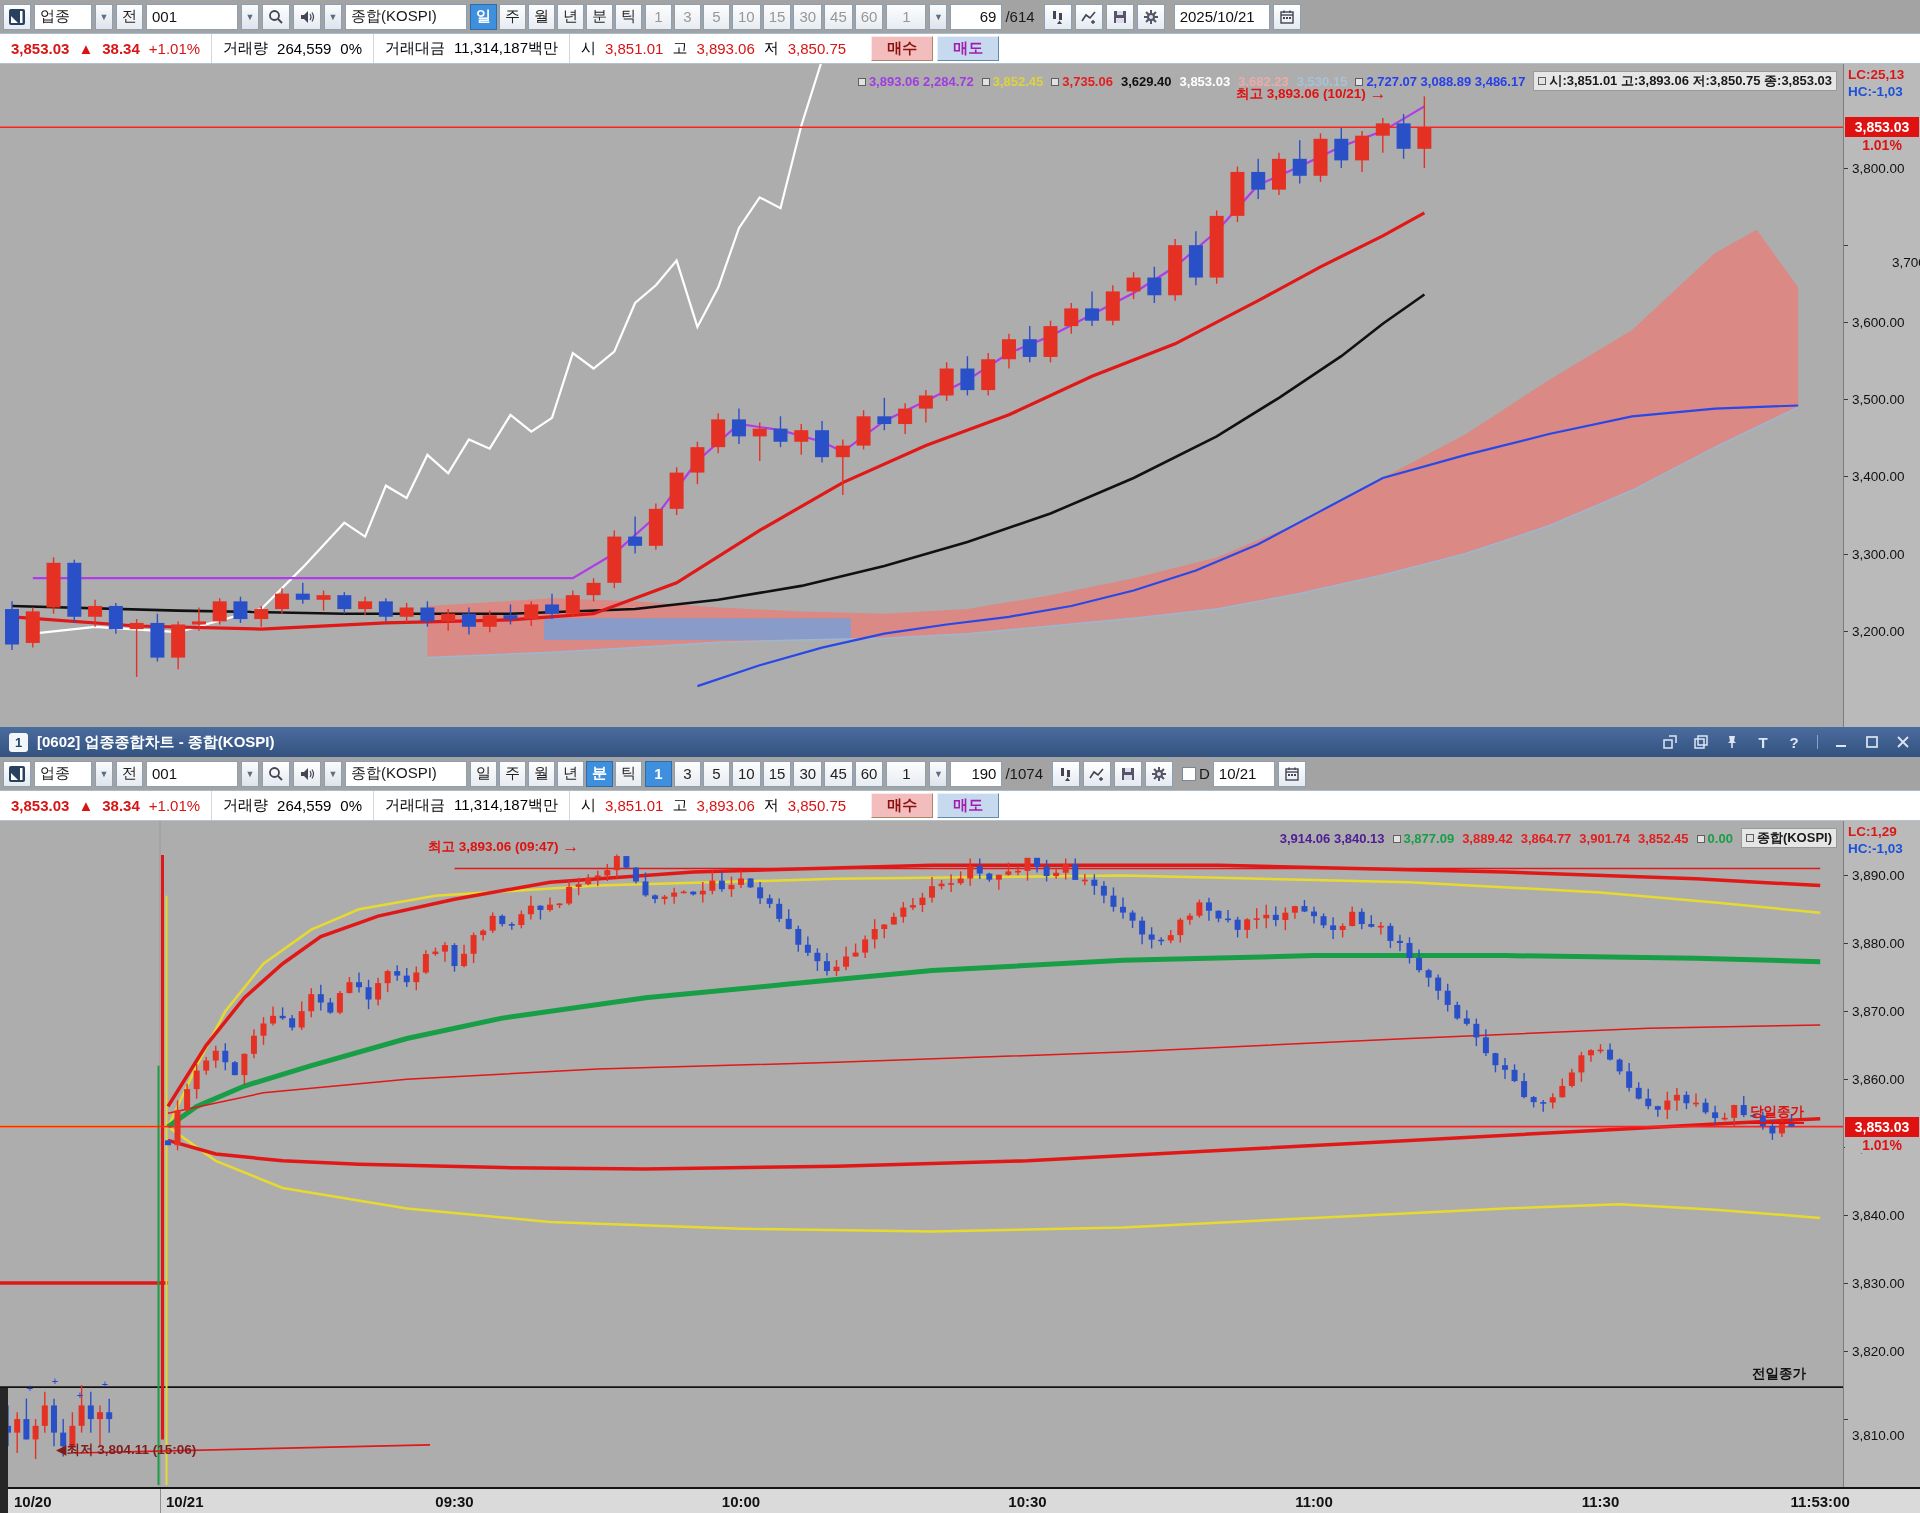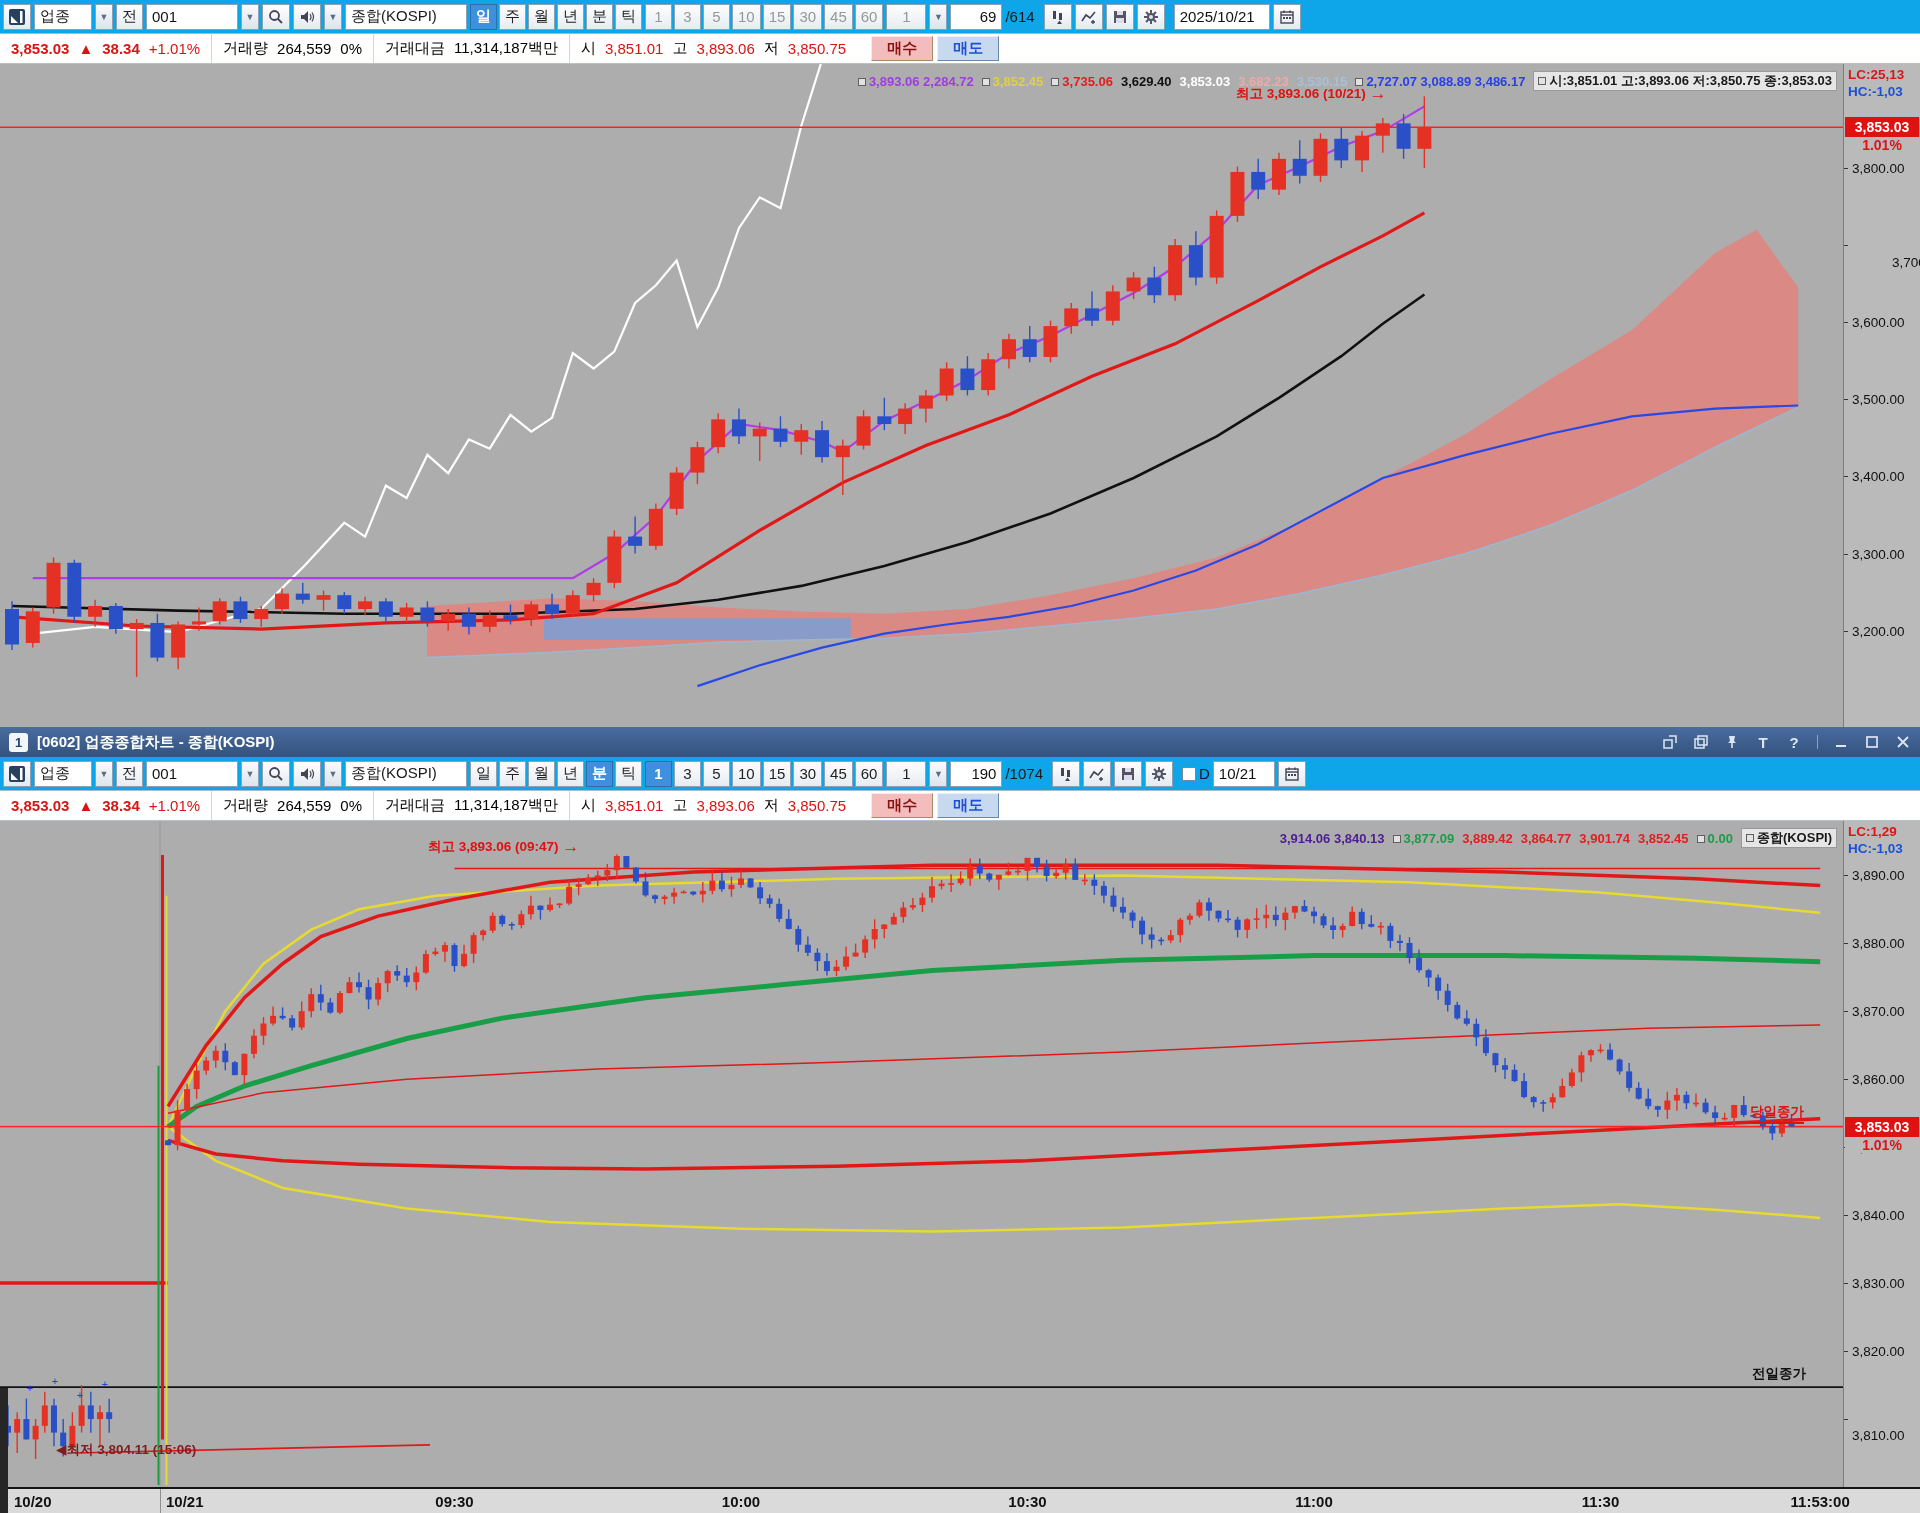--- a/index.html
+++ b/index.html
@@ -1,35 +1,35 @@
 <!DOCTYPE html>
 <html><head>
 <meta charset="utf-8">
 <style>
 *{margin:0;padding:0;box-sizing:border-box}
 html,body{width:1920px;height:1513px;overflow:hidden}
 body{font-family:"Liberation Sans","DejaVu Sans",sans-serif;background:#d9e6f2}
 #app{position:relative;width:1920px;height:1513px;background:#d9e6f2;overflow:hidden}
 
-.tb{display:flex;align-items:center;gap:3px;height:34px;padding:0 3px;background:#0ea5e9;border-bottom:1px solid #a8bccc;font-size:15px;color:#1a1a1a;white-space:nowrap}
+.tb{display:flex;align-items:center;gap:3px;height:34px;padding:0 3px;background:#a3a3a3;border-bottom:1px solid #a8bccc;font-size:15px;color:#1a1a1a;white-space:nowrap}
 .ibtn{width:28px;height:26px;border:1px solid #8ba0b5;background:linear-gradient(#ffffff,#e4eaf1);display:inline-flex;align-items:center;justify-content:center;flex:none}
 .btn{min-width:27px;height:26px;border:1px solid #8ba0b5;background:linear-gradient(#fdfdfd,#e7ecf2);padding:0 5px;display:inline-flex;align-items:center;justify-content:center;color:#222;flex:none}
 .btn.sel{background:#3f8fdf;color:#fff;border-color:#2e6da8;font-weight:bold}
 .btn.dim{color:#979797}
 .fld{height:26px;background:#fff;border:1px solid #8ba0b5;padding:0 5px;display:inline-flex;align-items:center;flex:none}
 .drop{width:18px;height:26px;border:1px solid #8ba0b5;background:linear-gradient(#fafbfc,#dde4ec);color:#5a6e84;font-size:9px;display:inline-flex;align-items:center;justify-content:center;flex:none}
 input.tx{height:26px;border:1px solid #8ba0b5;padding:0 5px;font:inherit;background:#fff;color:#111}
 .grp{display:inline-flex;gap:2px;flex:none}
 .chk{width:14px;height:14px;background:#fff;border:1px solid #76889c;display:inline-block;flex:none}
 
 .qr{display:flex;align-items:center;height:30px;background:#ffffff;font-size:15px;border-bottom:1px solid #b4c1ce;white-space:nowrap}
 .qseg{display:inline-flex;align-items:center;gap:9px;padding:0 11px;height:100%;border-right:1px solid #d6d6d6}
 .red{color:#d81414}.b{font-weight:bold}
 .buybtn{height:25px;padding:0 15px;margin-left:14px;background:#f3bdbd;color:#8c1010;border:1px solid;border-color:#fde7e7 #a86 #a86 #fde7e7;font-weight:bold;font-size:15px}
-.sellbtn{height:25px;padding:0 15px;margin-left:4px;background:#c6d9ee;color:#1d4ed8;border:1px solid;border-color:#e8f1fa #68a #68a #e8f1fa;font-weight:bold;font-size:15px}
+.sellbtn{height:25px;padding:0 15px;margin-left:4px;background:#c6d9ee;color:#a21caf;border:1px solid;border-color:#e8f1fa #68a #68a #e8f1fa;font-weight:bold;font-size:15px}
 
 .chart{position:relative;overflow:hidden;background:#adadad}
 #chartTop{height:663px}
 #chartBot{height:666px}
 .plot{position:absolute;left:0;top:0;width:1843px;height:100%;overflow:hidden}
 svg.layer{position:absolute;left:0;top:0;display:block}
 .vaxis{position:absolute;top:0;right:0;width:77px;height:100%;background:#bababa;border-left:1px solid #7d7d7d;font-size:13.5px}
 .tick{position:absolute;left:8px;transform:translateY(-50%);color:#101010}
 .tmark{position:absolute;left:0;width:4px;height:1px;background:#3a3a3a}
 .lc{position:absolute;left:4px;top:3px;color:#d81818;font-weight:bold;font-size:13.5px}

